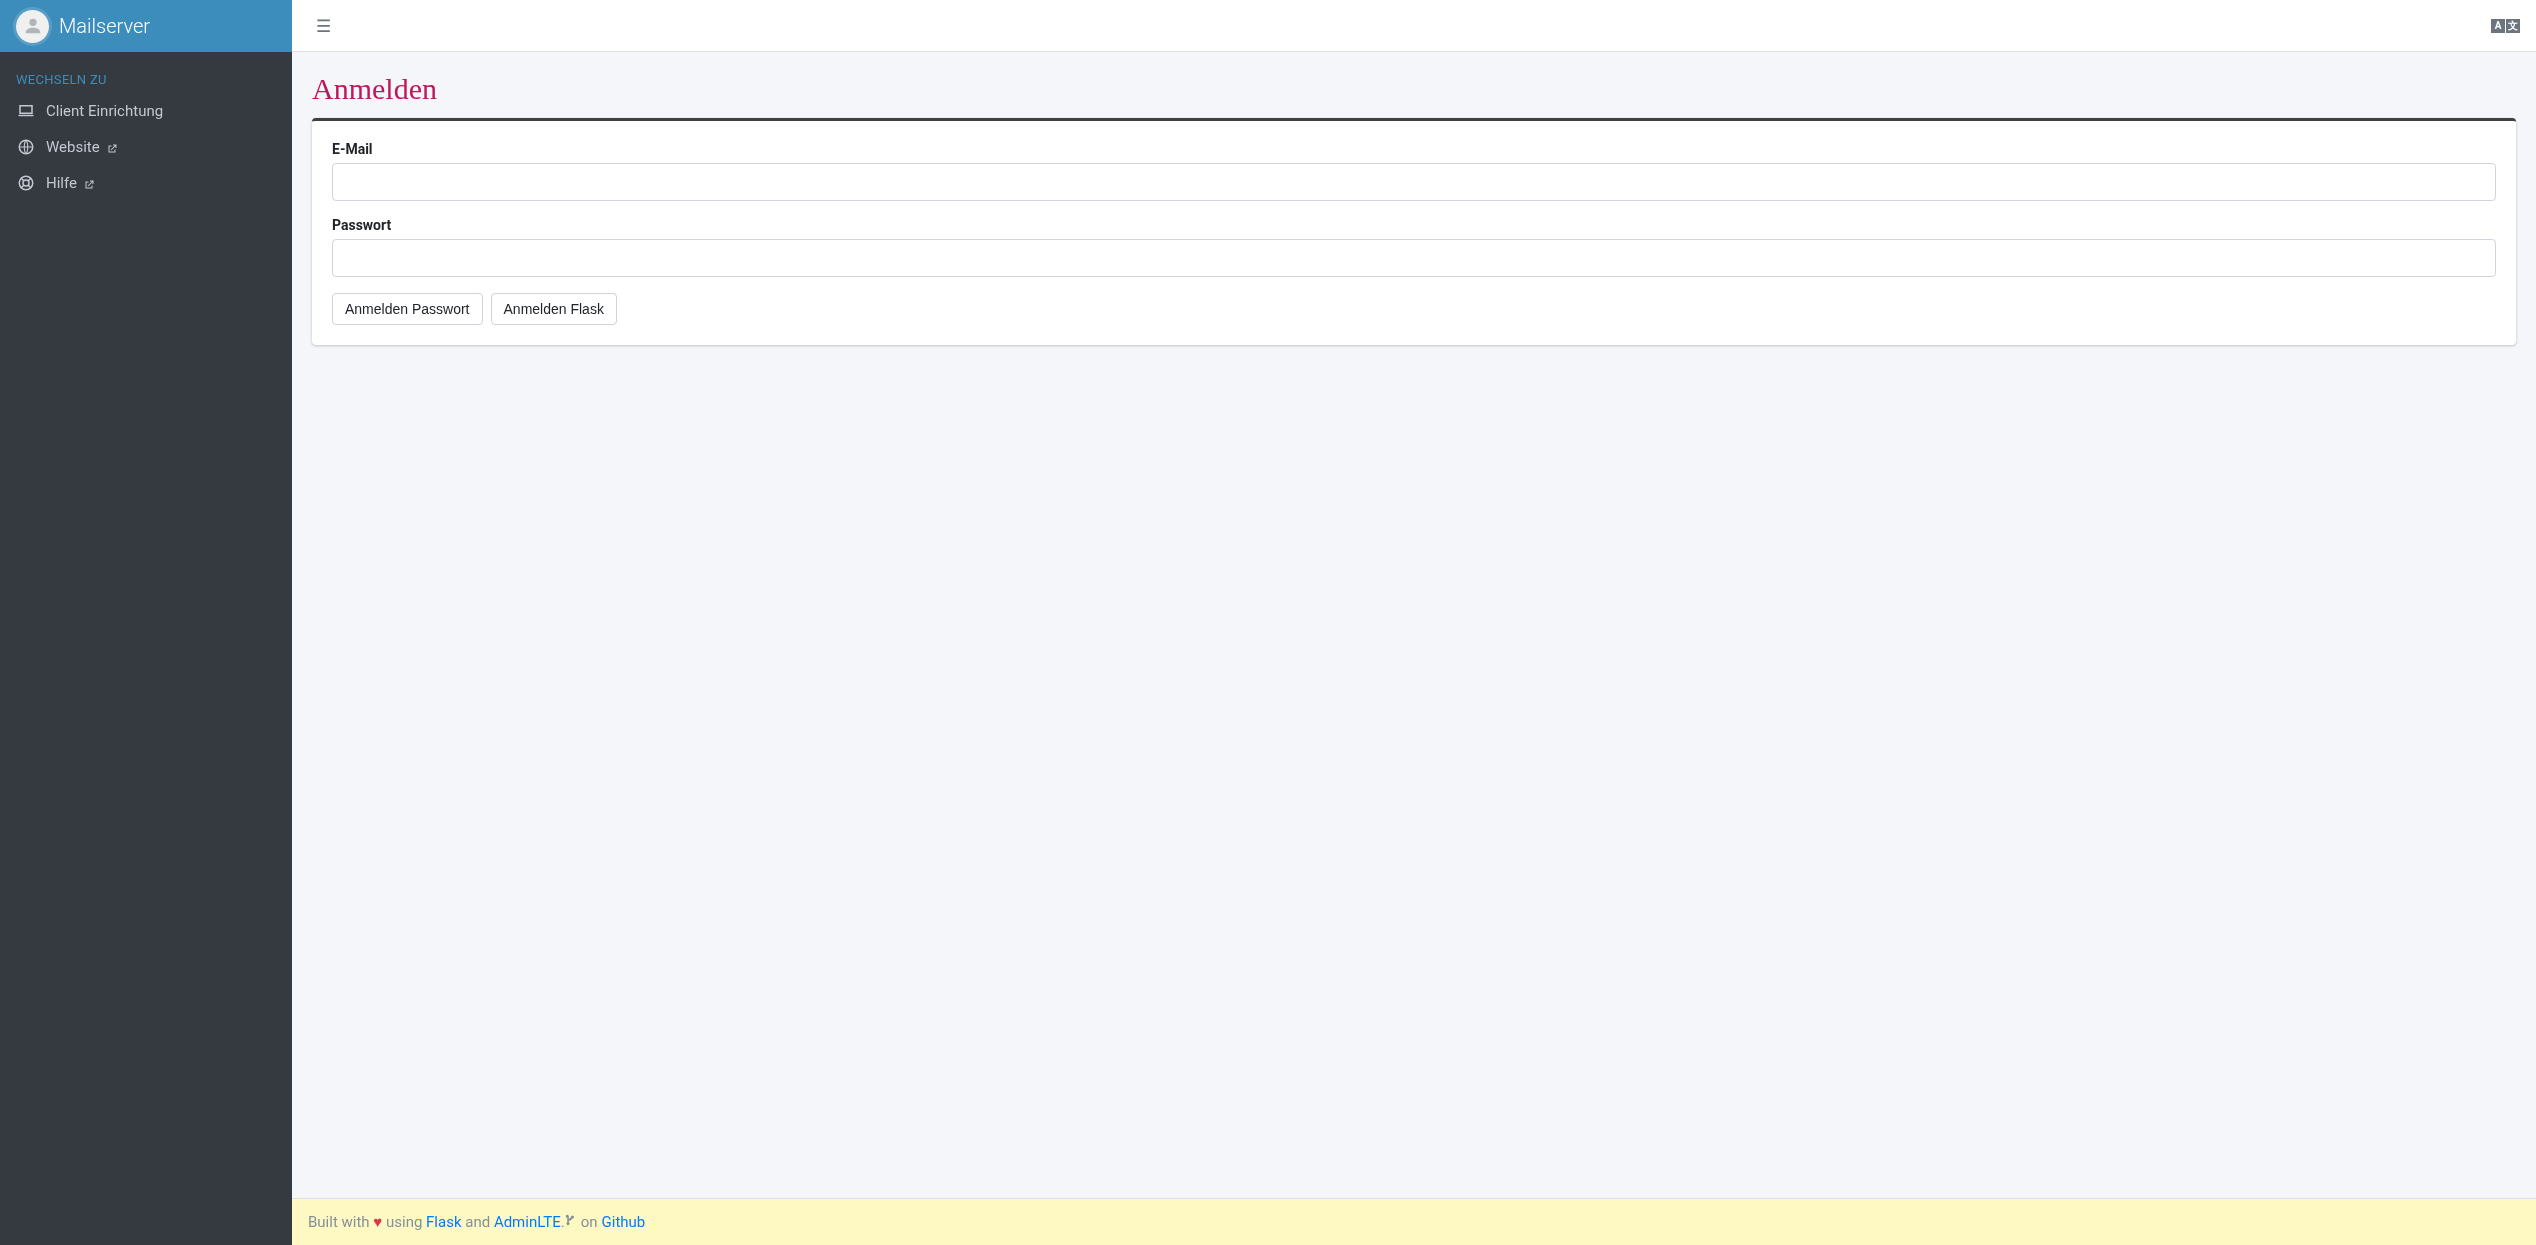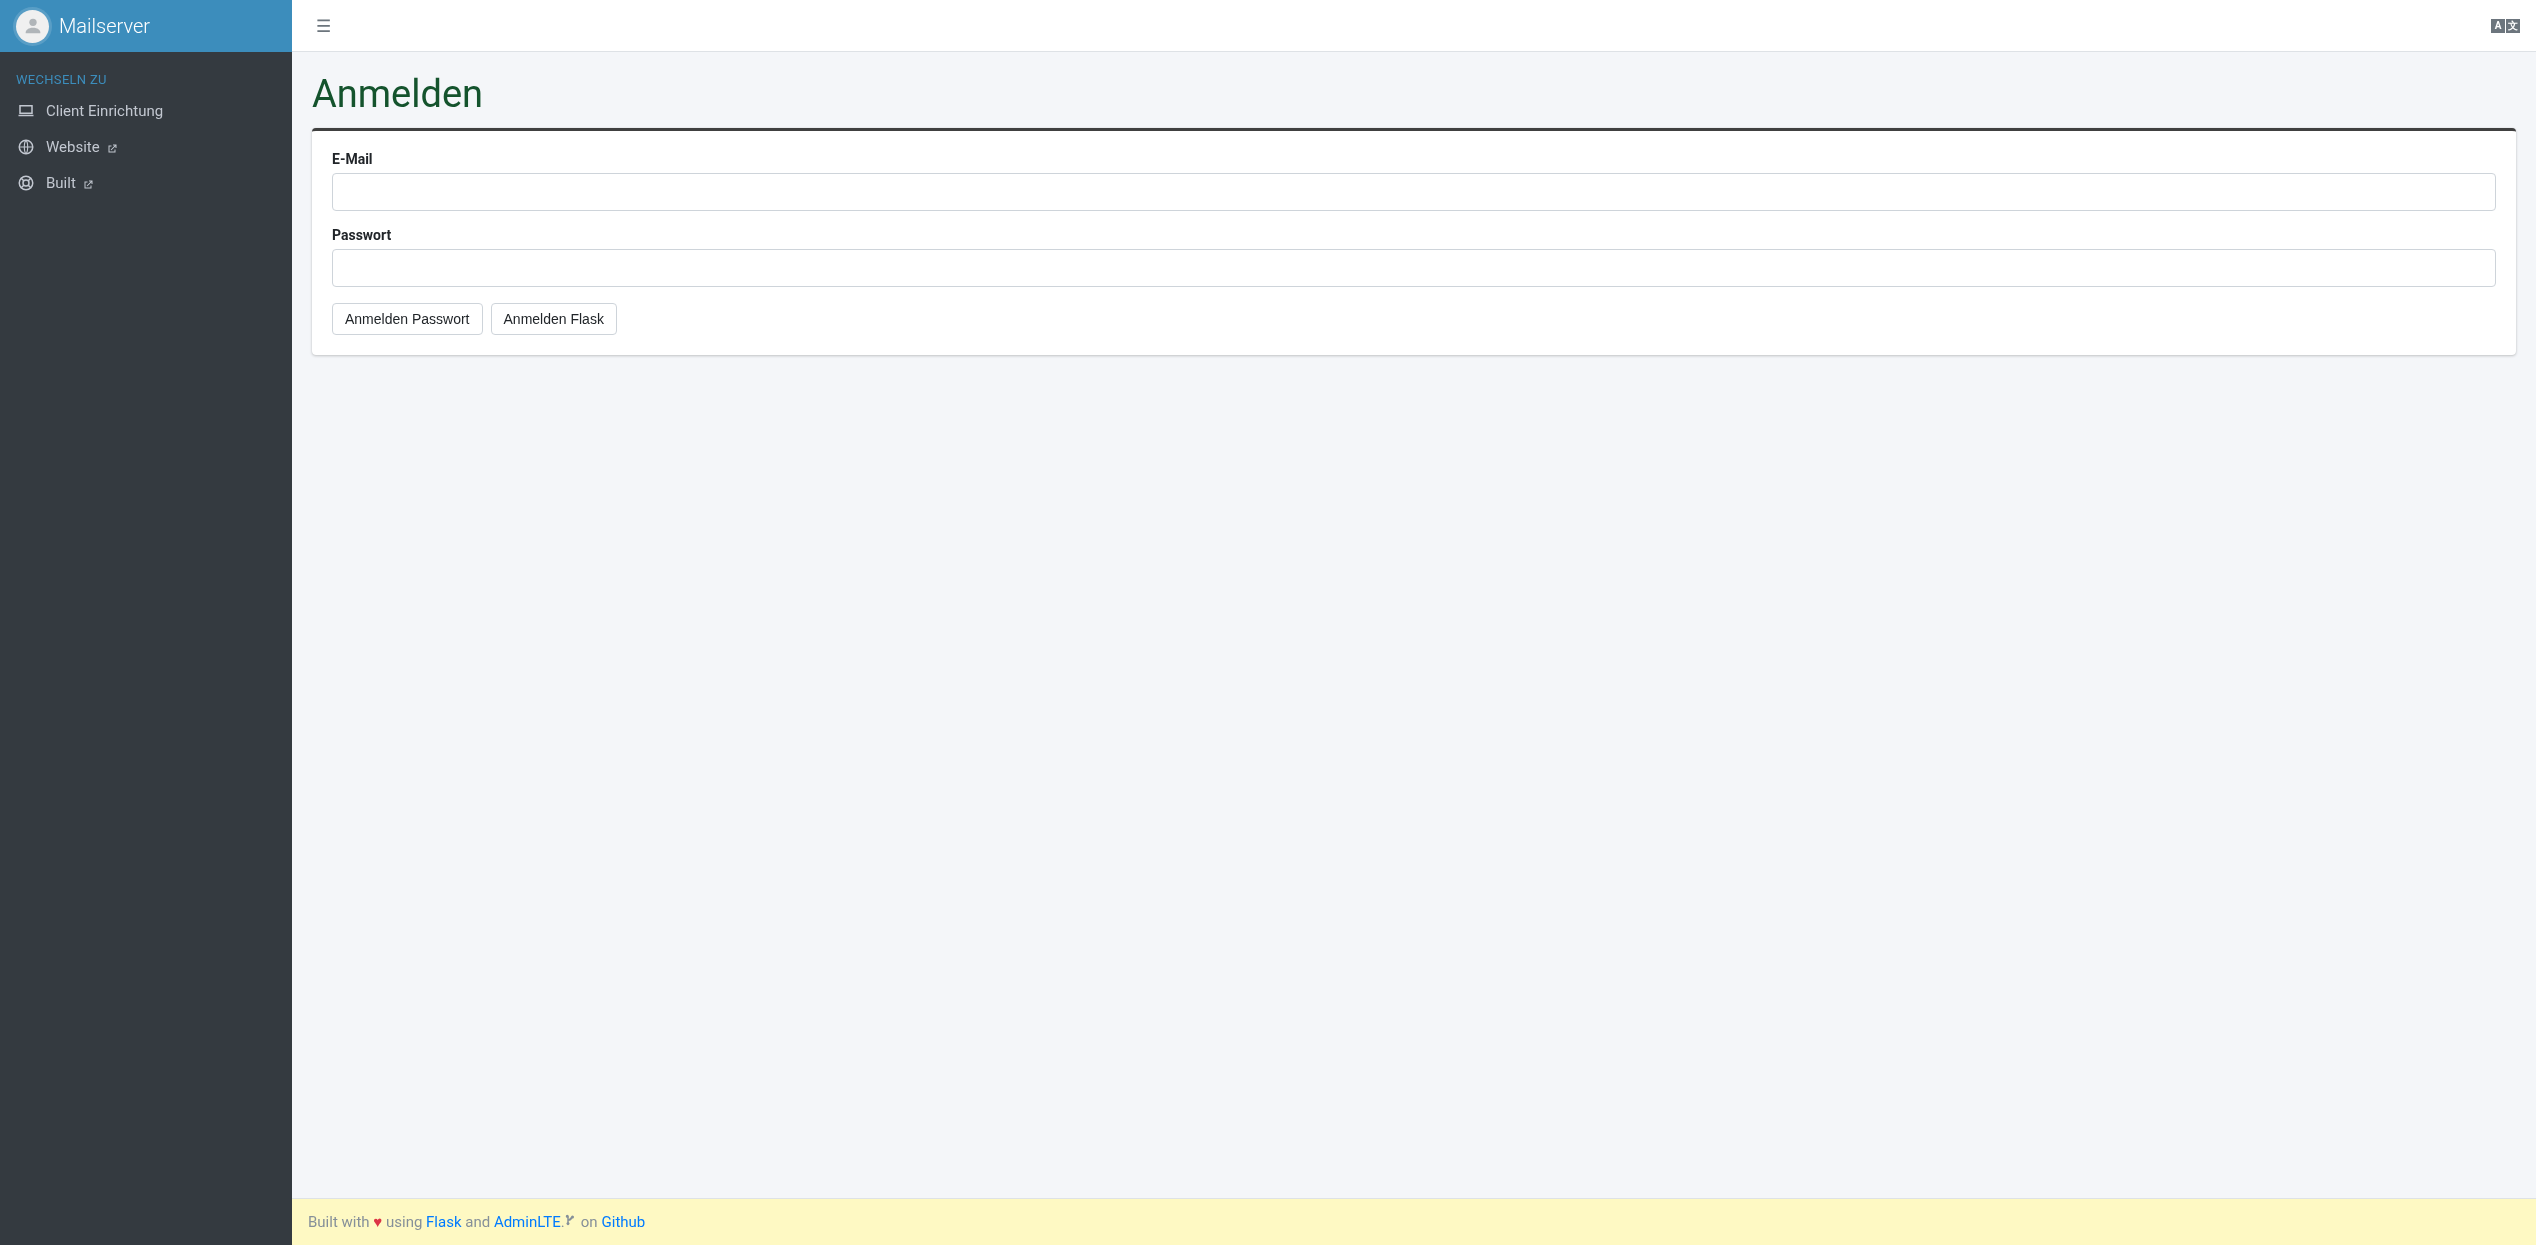--- a/index.html
+++ b/index.html
@@ -133,23 +133,24 @@
     }
     .content {
       padding: 16px 12px;
       flex: 1;
       overflow-y: auto;
     }
     .content-header {
       padding: 4px 8px 12px 8px;
     }
     .content-header h1 {
-      font-size: 38px;
+      font-size: 30px;
       font-weight: 400;
-      color: #14532d;
+      color: #be185d;
+      font-family: Liberation Serif, serif;
     }
     .card {
       background: #fff;
       border-radius: 4px;
       border-top: 3px solid #404040;
       box-shadow: 0 0 1px rgba(0,0,0,.125), 0 1px 3px rgba(0,0,0,.2);
       padding: 20px;
       margin: 0 8px;
     }
     .form-group {
@@ -255,21 +256,21 @@
       </a>
 
       <a class="nav-item">
         <span class="nav-icon">
           <svg viewBox="0 0 24 24" width="18" height="18">
               <circle cx="12" cy="12" r="9" fill="none" stroke="#c2c7d0" stroke-width="2"></circle>
               <circle cx="12" cy="12" r="4" fill="none" stroke="#c2c7d0" stroke-width="2"></circle>
               <path d="M5 5l4 4M19 5l-4 4M5 19l4-4M19 19l-4-4" stroke="#c2c7d0" stroke-width="2"></path>
             </svg>
         </span>
-        <span>Built</span>
+        <span>Hilfe</span>
         <span class="ext-link-icon">
           <svg viewBox="0 0 24 24">
               <path d="M14 3h7v7h-2V6.4l-8.3 8.3-1.4-1.4L17.6 5H14V3zM5 5h6v2H7v10h10v-4h2v6H5V5z"></path>
             </svg>
         </span>
       </a>
     </nav>
   </aside>
 
   <div class="content-wrapper">

